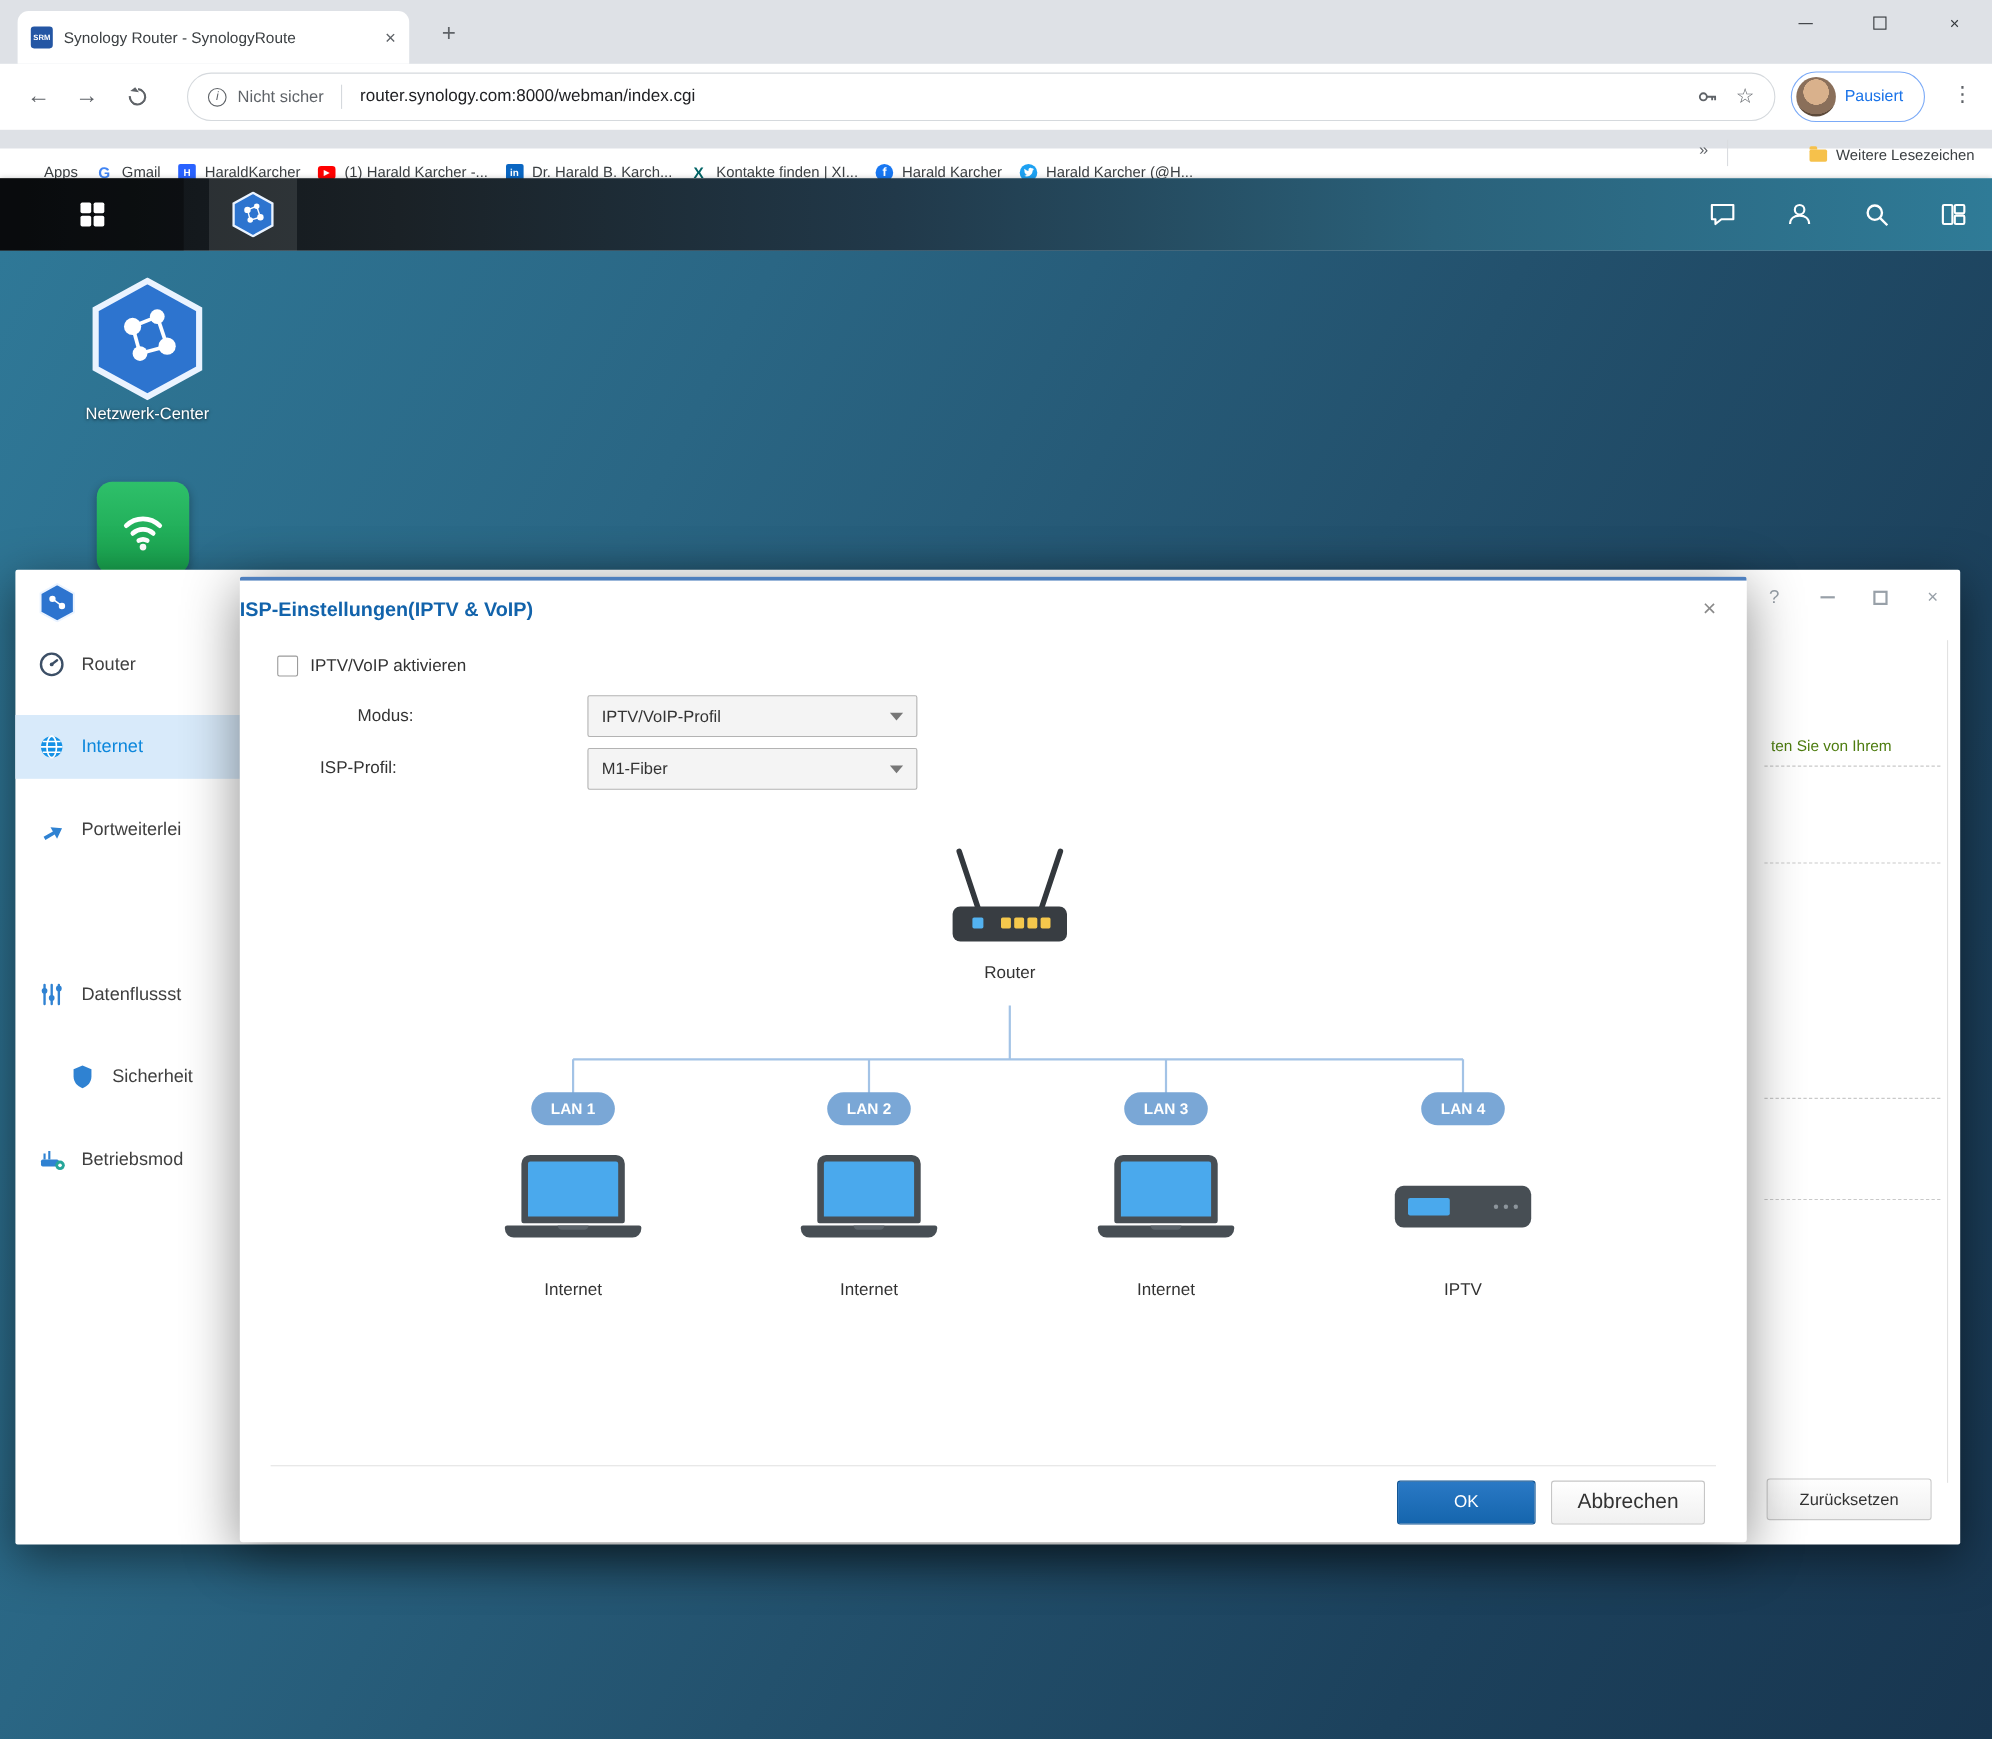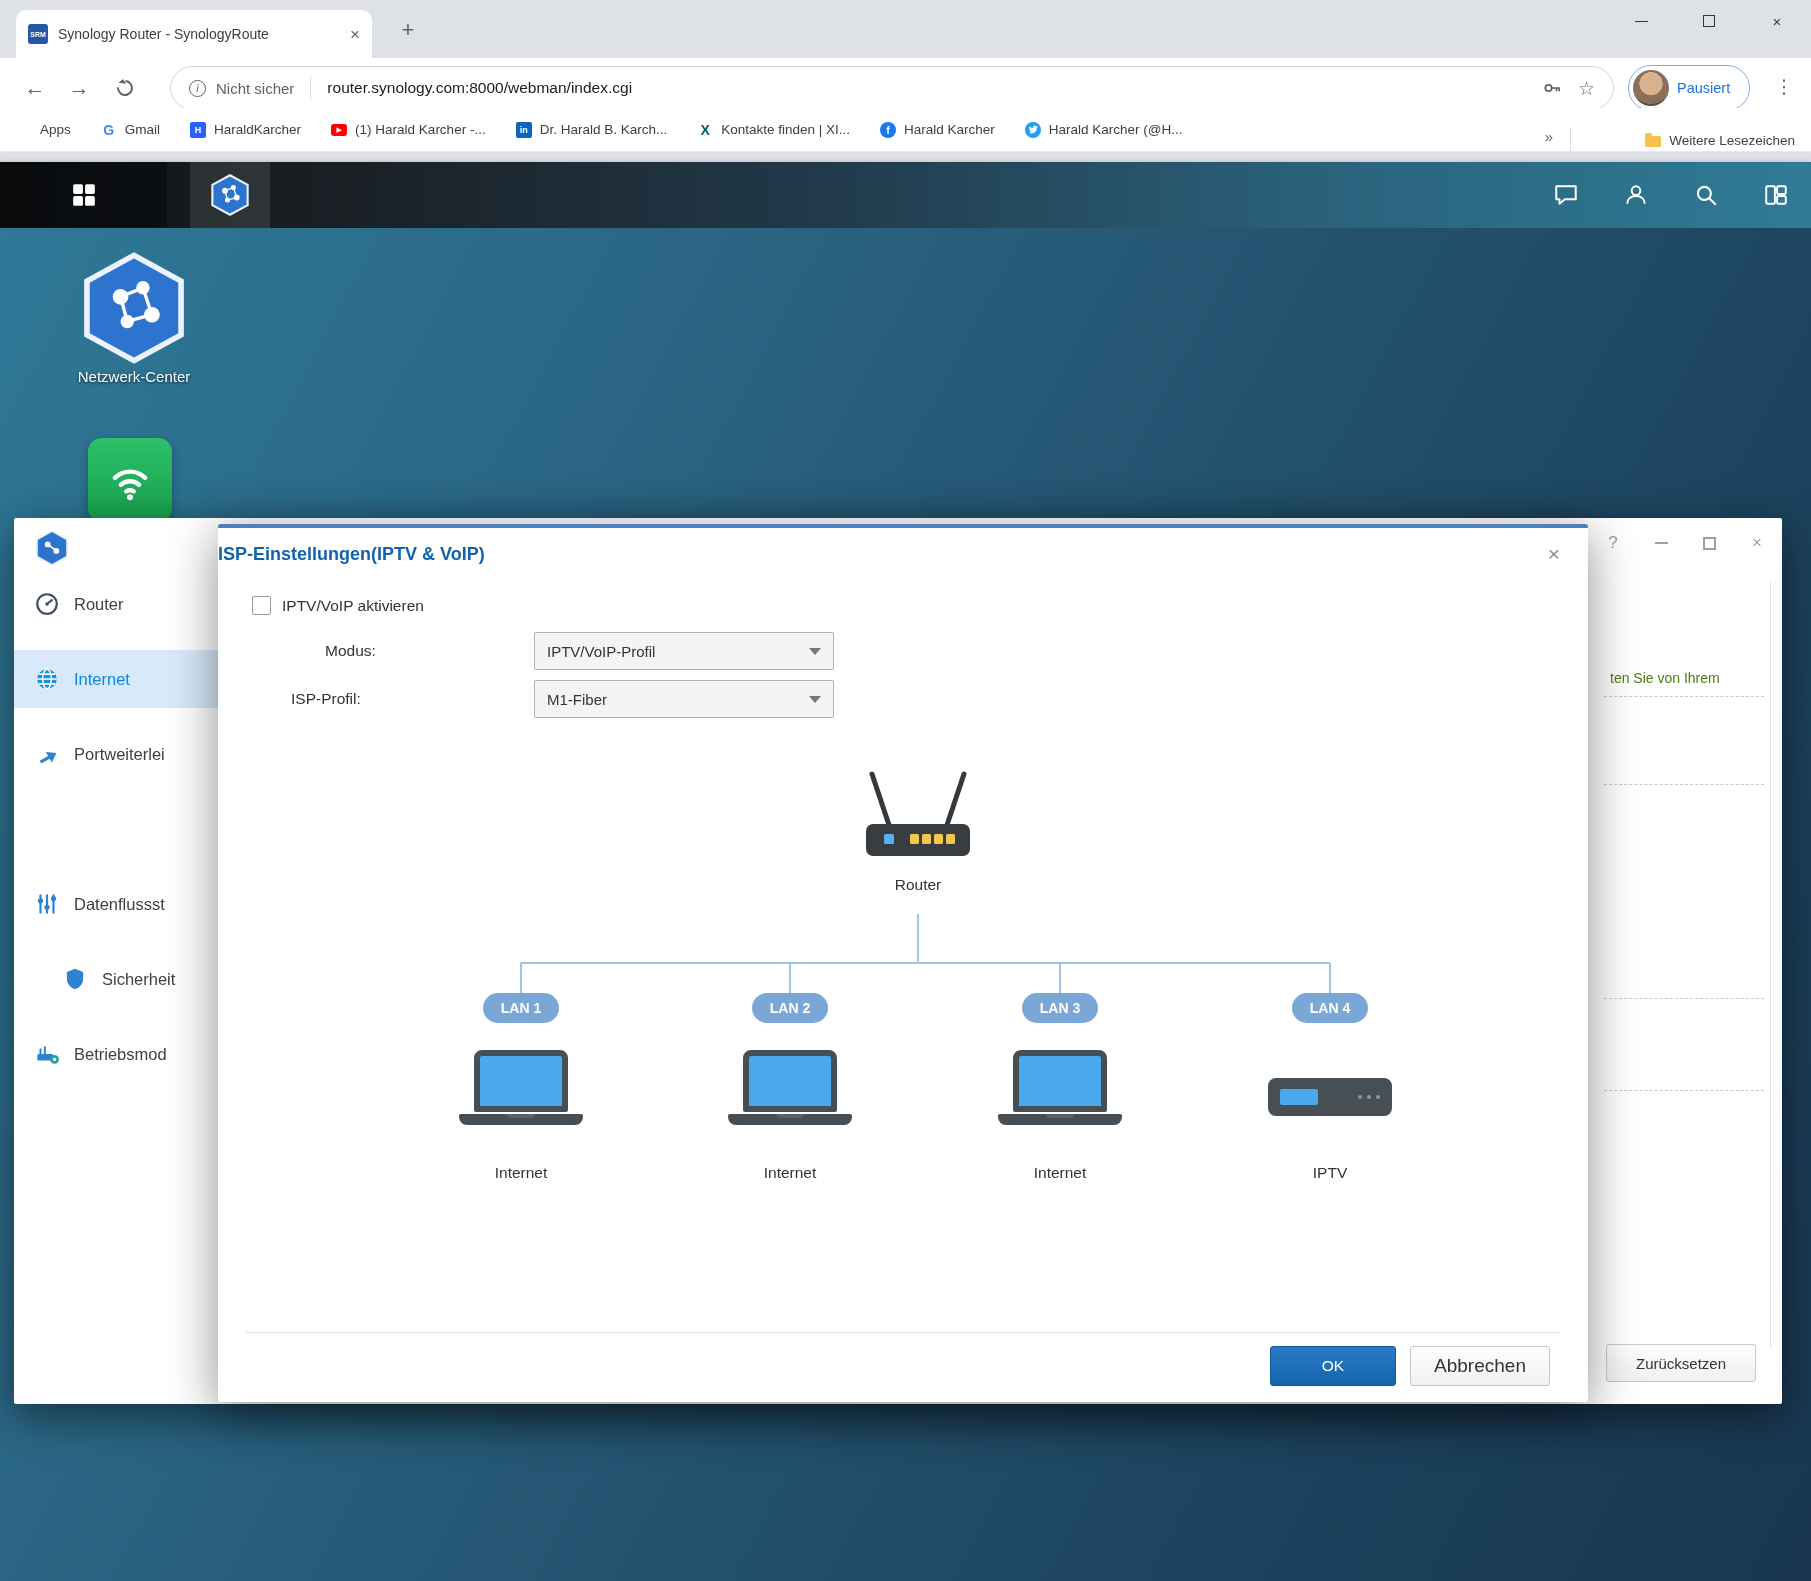--- a/index.html
+++ b/index.html
@@ -42,22 +42,22 @@
   .star { color:#5f6368; font-size:19px; }
   .profile { left:1628px; top:7px; width:122px; height:46px; border:1.5px solid #7baaf7; border-radius:23px;
              background:#fff; display:flex; align-items:center; padding:0 10px 0 4px; gap:8px; }
   .avatar { width:36px; height:36px; border-radius:50%;
             background:radial-gradient(circle at 50% 38%, #d9b18c 0 40%, #8a6f5a 41% 70%, #5d4a3a 71% 100%); }
   .pausiert { color:#1a73e8; font-size:14.5px; white-space:nowrap; }
   .menu-dots { left:1768px; top:70px; width:32px; height:32px; color:#5f6368; font-size:19px;
                display:flex; align-items:center; justify-content:center; }
 
   
-  .bookmarks { left:0; top:108px; width:1811px; height:44px; background:#fff; border-bottom:1px solid #e8eaed;
-               display:flex; align-items:center; padding-left:16px; gap:30px; }
+  .bookmarks { left:0; top:135px; width:1811px; height:44px; background:#fff; border-bottom:1px solid #e8eaed;
+               display:flex; align-items:center; padding-left:16px; gap:16px; }
   .bm { display:flex; align-items:center; gap:8px; font-size:13.5px; color:#3c4043; white-space:nowrap; }
   .bm-ico { width:16px; height:16px; flex:0 0 auto; display:flex; align-items:center; justify-content:center; }
   .ico-apps { display:grid; grid-template-columns:7px 7px; grid-template-rows:7px 7px; gap:2px; }
   .ico-apps span { border-radius:1.5px; }
   .ico-gmail { color:#4285f4; font-weight:bold; font-size:14px; }
   .ico-site { background:#2962ff; border-radius:2px; color:#fff; font-size:9px; font-weight:bold; }
   .ico-yt { background:#f00; border-radius:3px; color:#fff; font-size:7px; height:12px; }
   .ico-li { background:#0a66c2; border-radius:2px; color:#fff; font-size:9px; font-weight:bold; }
   .ico-xing { color:#026466; font-weight:bold; font-size:14px; }
   .ico-fb { background:#1877f2; border-radius:50%; color:#fff; font-size:11px; font-weight:bold; }

